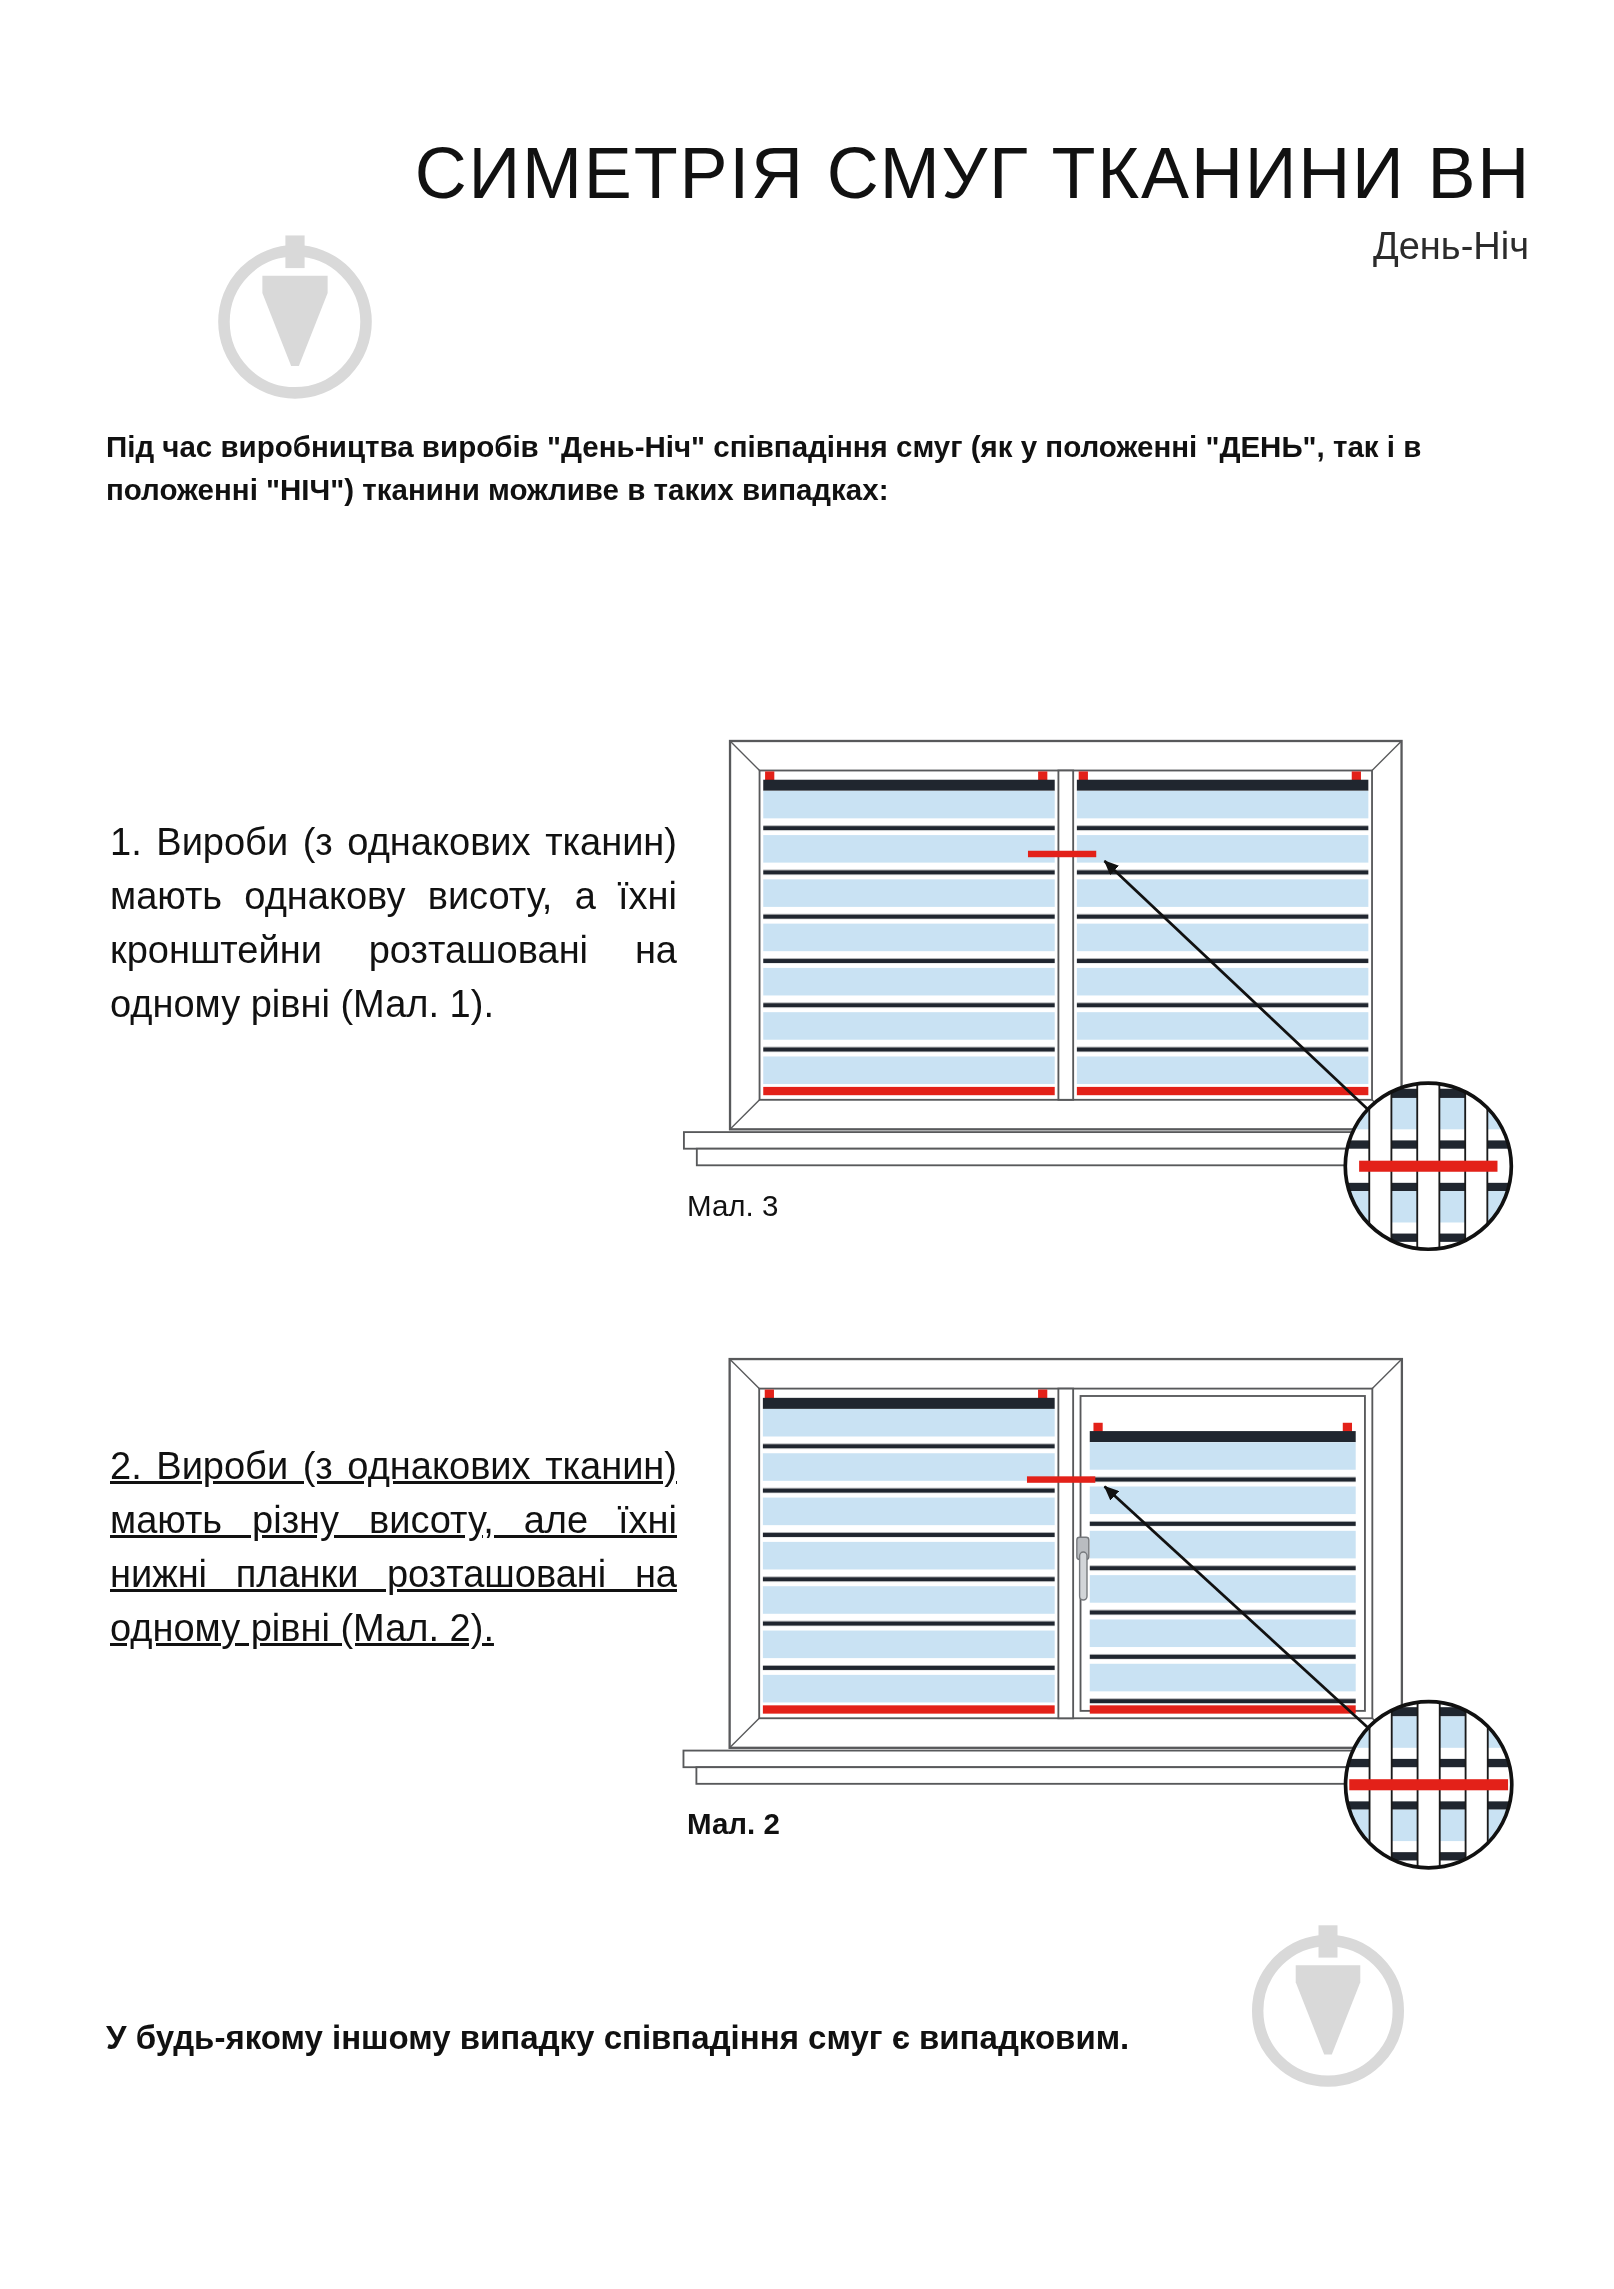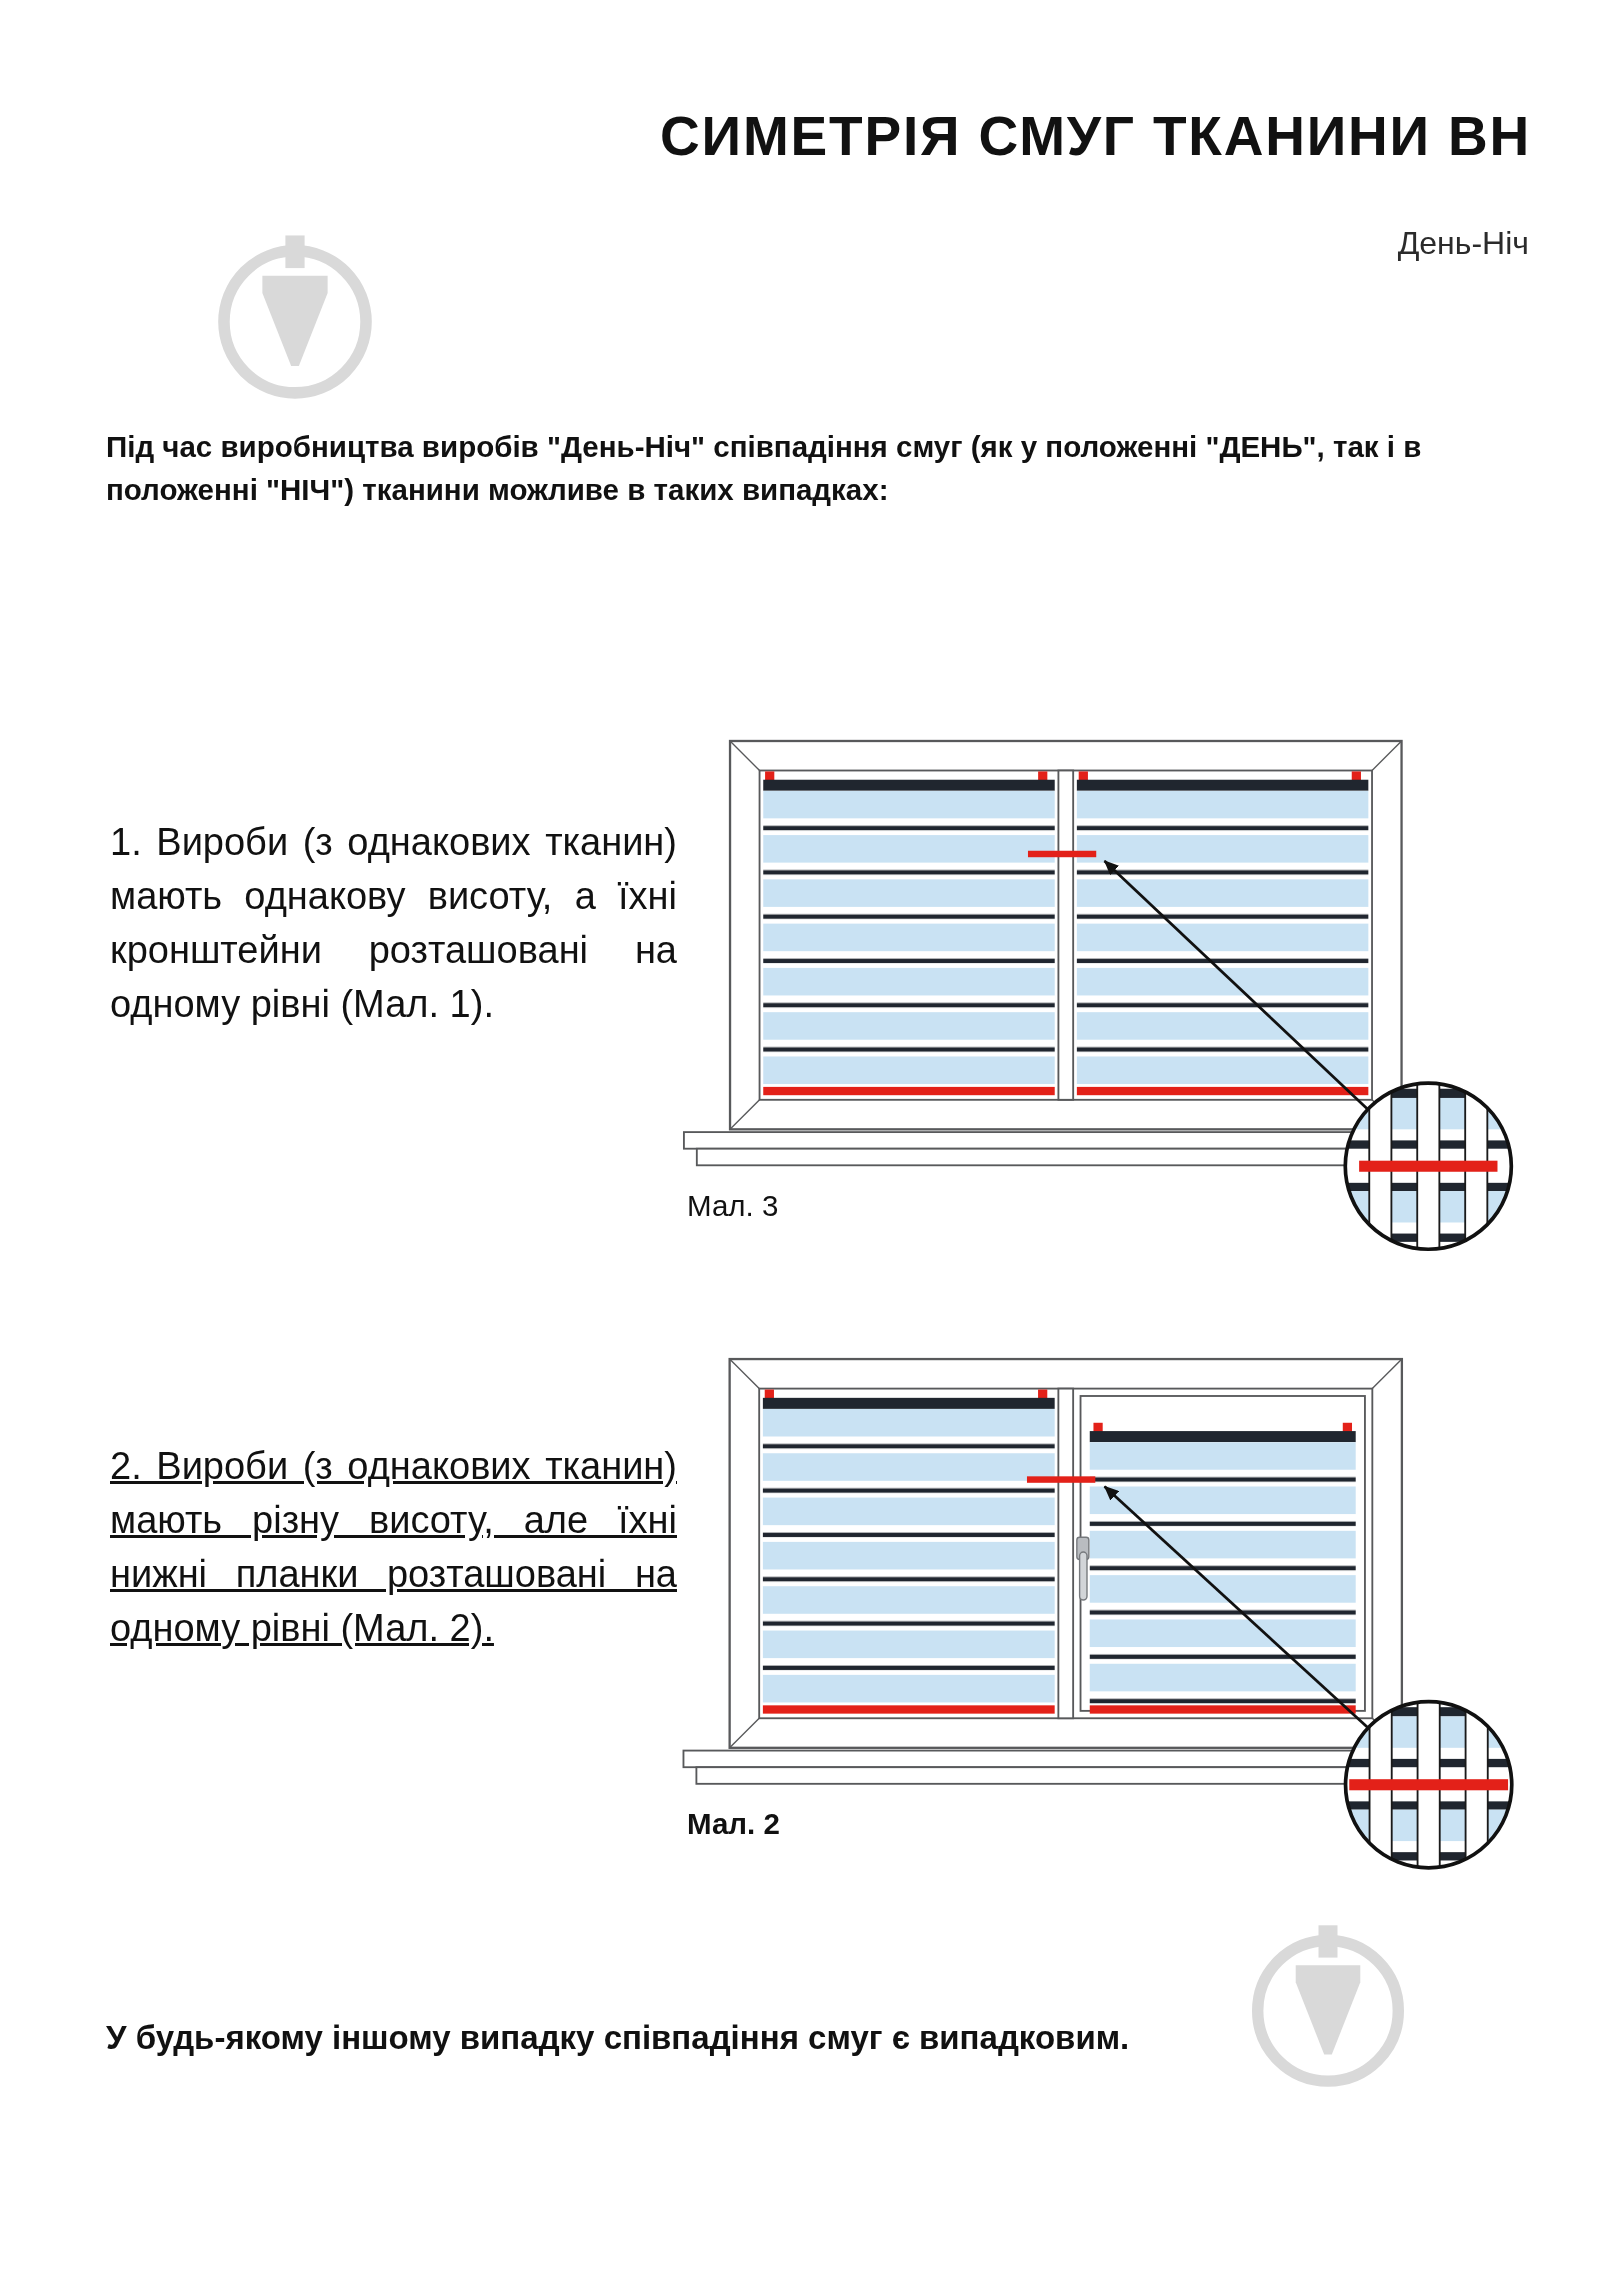--- a/index.html
+++ b/index.html
@@ -10,22 +10,22 @@
     --watermark-gray:#d9d9d9;
     --text-black:#111111;
   }
   *{margin:0;padding:0;box-sizing:border-box;}
   html,body{background:#fff;}
   .page{
     position:relative;width:1614px;height:2290px;margin:0 auto;
     background:#fff;color:var(--text-black);
     font-family:"Liberation Sans",sans-serif;overflow:hidden;
   }
-  .title{position:absolute;top:104px;right:83px;font-size:55px;font-weight:700;letter-spacing:1.8px;white-space:nowrap;}
-  .subtitle{position:absolute;top:225px;right:85px;font-size:32px;font-weight:400;color:#2b2b2b;}
+  .title{position:absolute;top:132px;right:83px;font-size:72px;font-weight:400;letter-spacing:1.8px;white-space:nowrap;}
+  .subtitle{position:absolute;top:225px;right:85px;font-size:38px;font-weight:400;color:#2b2b2b;}
   .intro{position:absolute;left:106px;top:426px;width:1389px;font-size:29.5px;font-weight:700;line-height:1.45;}
   .sec{position:absolute;left:110px;width:567px;font-size:38px;line-height:1.42;text-align:justify;}
   .sec1{top:816px;}
   .sec2{top:1440px;text-decoration:underline;}
   .caption{position:absolute;left:687px;font-size:29.5px;}
   .cap1{top:1189px;}
   .cap2{top:1807px;font-weight:bold;}
   .footer{position:absolute;left:106px;top:2019px;font-size:33px;font-weight:700;}
   .fig{position:absolute;}
   .fig1{left:665px;top:729px;}

